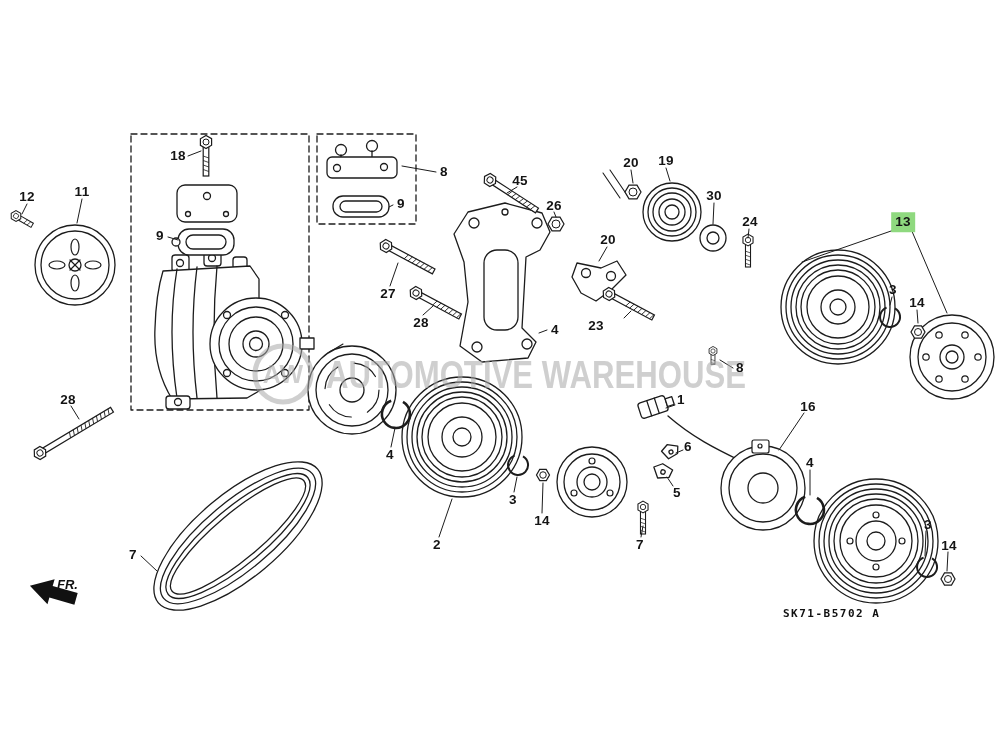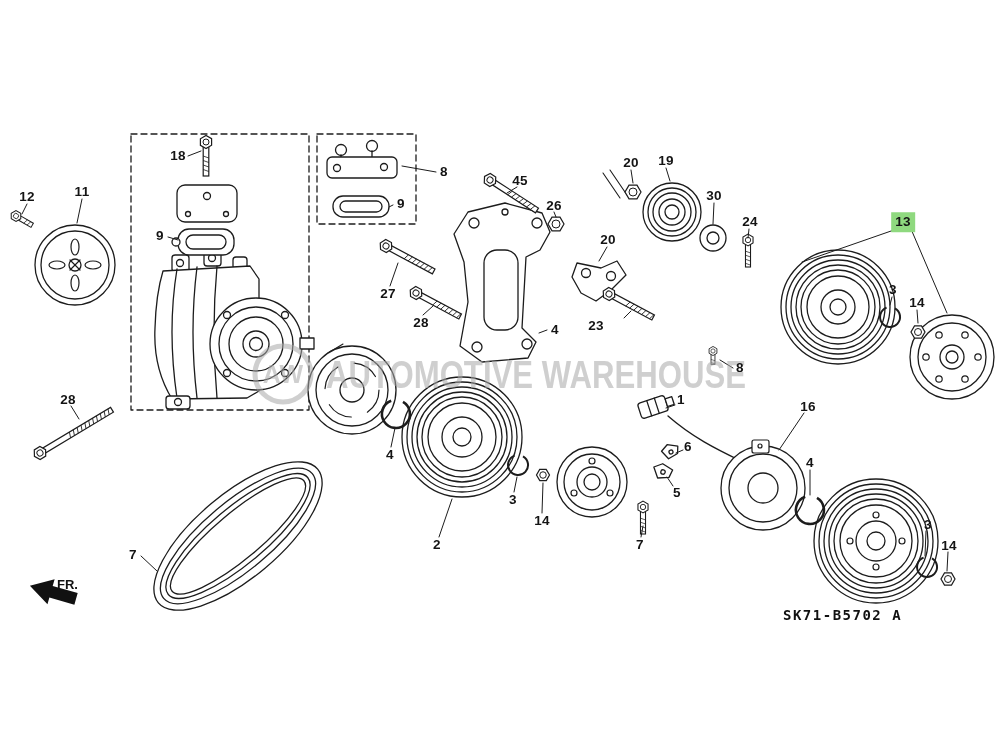--- a/index.html
+++ b/index.html
@@ -28,29 +28,30 @@
   }
   .part-label.highlighted {
     background: var(--hl, #8fd97f);
     padding: 3px 4px;
   }
   .fr-label {
     position: absolute;
     left: 57px; top: 577px;
     z-index: 2;
     font-weight: 700;
+    font-style: italic;
     font-size: 13px;
     color: #111;
   }
   .diagram-code {
     position: absolute;
     left: 783px; top: 607px;
     z-index: 2;
     font-family: "DejaVu Sans Mono", monospace;
-    font-size: 14px;
+    font-size: 11px;
     font-weight: 700;
     letter-spacing: 1.5px;
     color: #111;
   }
 </style>
 </head>
 <body>
 
 <div class="stage">
 

